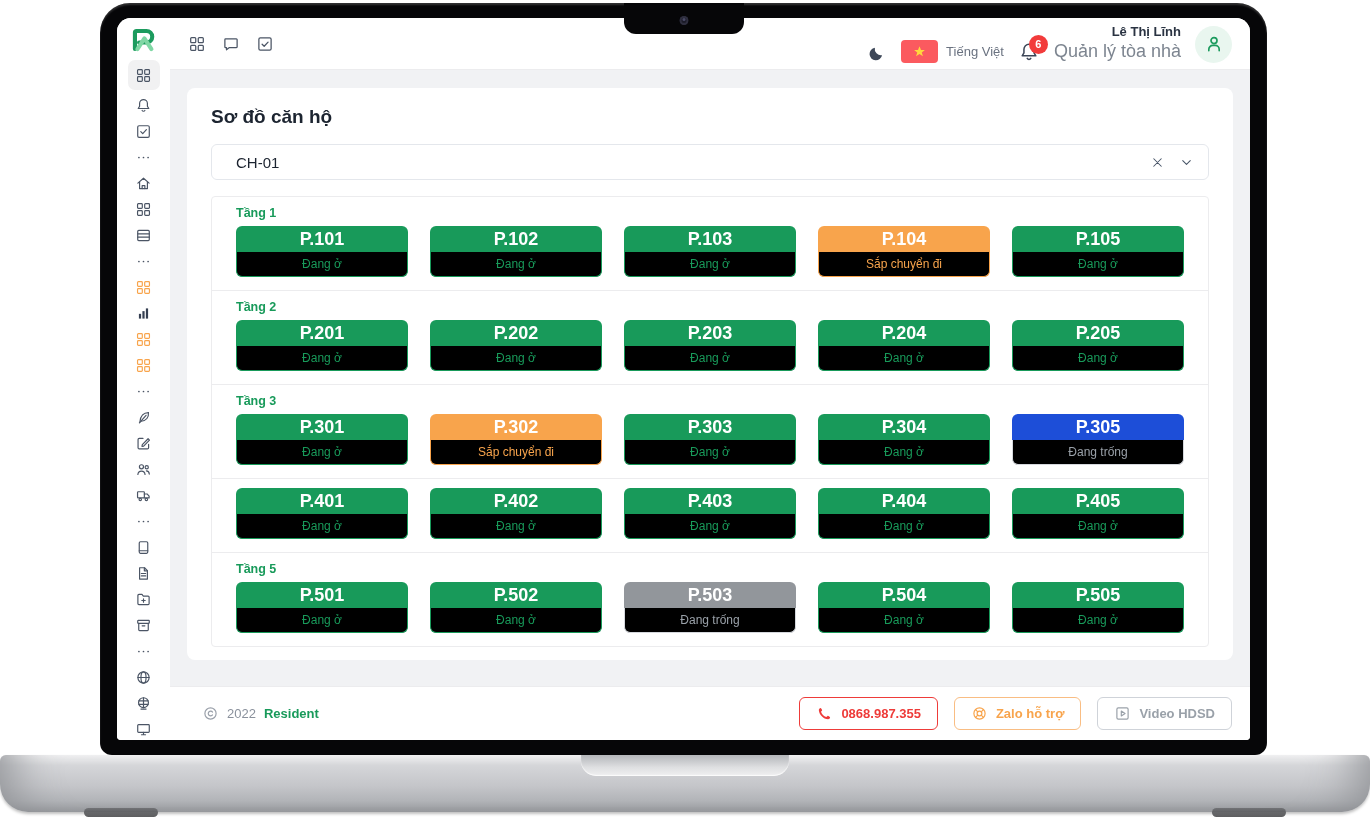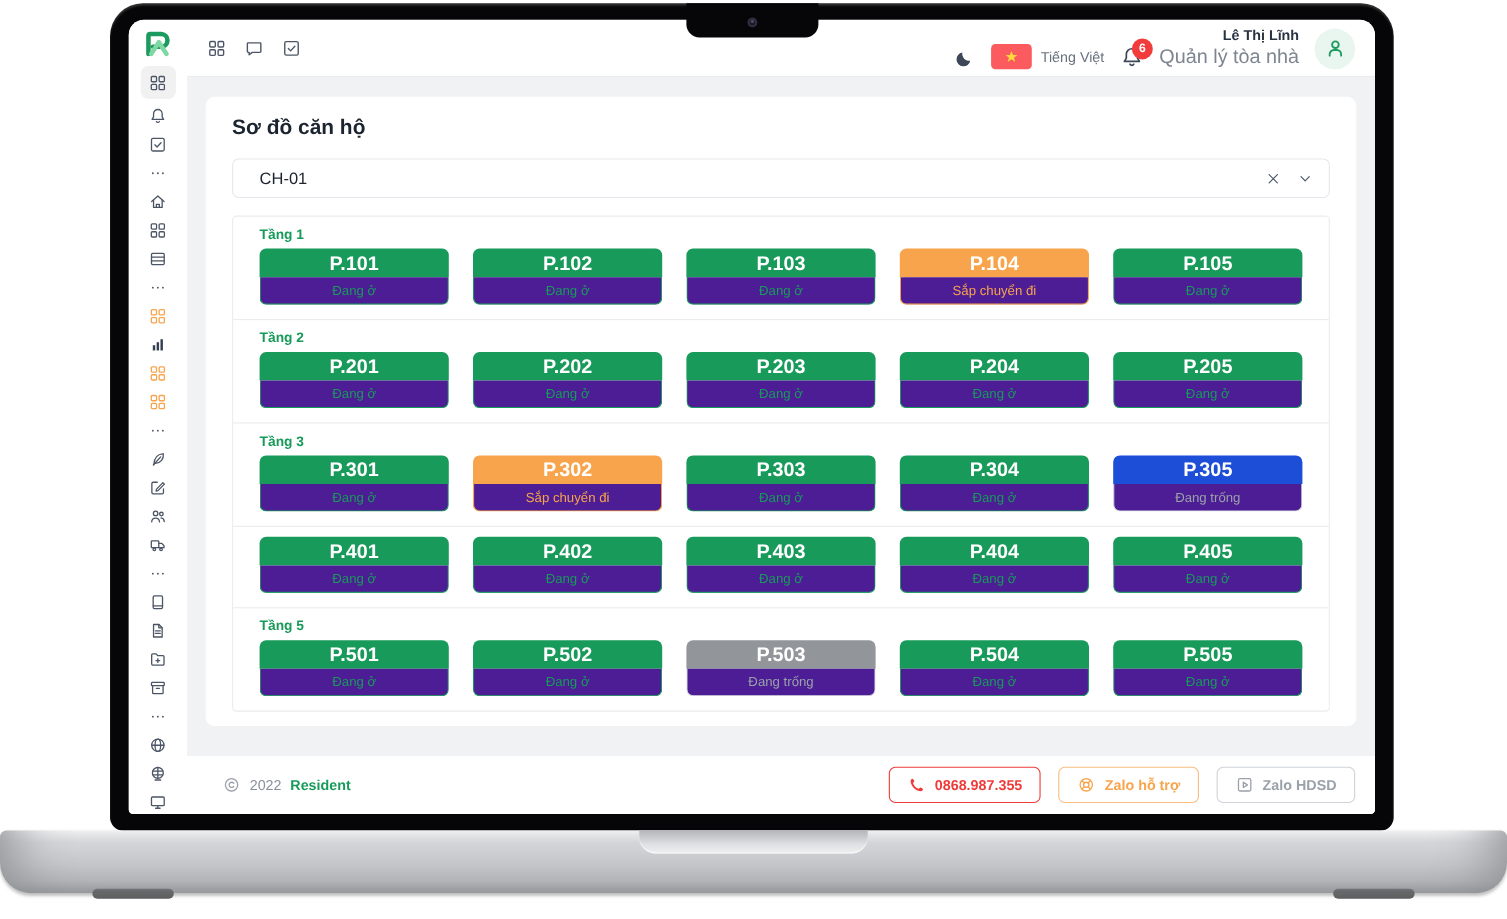--- a/index.html
+++ b/index.html
@@ -86,21 +86,21 @@
   .sic svg { width:15px; height:15px; display:block; }
 
   .floors { margin-top:16px; border:1px solid #ececee; border-radius:4px; }
   .floor { padding:9px 24px 13px; border-bottom:1px solid #ececee; }
   .floor:last-child { border-bottom:none; }
   .floor-label { font-size:12.5px; font-weight:bold; margin-bottom:6px; }
   .rooms { display:flex; gap:22px; }
   .room { flex:1; cursor:pointer; }
   .room-head { height:26px; border-radius:6px 6px 0 0; color:#fff; font-size:18px;
     font-weight:bold; display:flex; align-items:center; justify-content:center; }
-  .room-body { height:25px; border-radius:0 0 6px 6px; background:#4c1d95; font-size:12px;
+  .room-body { height:25px; border-radius:0 0 6px 6px; background:#000000; font-size:12px;
     display:flex; align-items:center; justify-content:center; border:1px solid; border-top:none; }
 
   
   .footer { height:54px; background:#fff; border-top:1px solid #ececee; display:flex;
     align-items:center; padding:0 18px 0 32px; flex-shrink:0; }
   .copy { display:flex; align-items:center; gap:8px; font-size:13px; color:#8a919c; }
   .copy .cico { width:17px; height:17px; color:#9aa0aa; }
   .cico svg { width:17px; height:17px; display:block; }
   .brand { font-weight:600; font-size:13px; }
   .foot-btns { margin-left:auto; display:flex; gap:16px; }
@@ -598,21 +598,21 @@
                 </span>
                 <span>Zalo hỗ trợ</span>
               </button>
               <button class="fbtn" style="color: rgb(154, 161, 169); border-color: rgb(207, 211, 217);">
                 <span class="fico">
                   <svg viewBox="0 0 20 20" fill="none" stroke="currentColor" stroke-width="1.4" stroke-linecap="round" stroke-linejoin="round">
                     <rect x="3.4" y="3.4" width="13.2" height="13.2" rx="1.6"></rect>
                     <path d="M8.6 7.2l4.4 2.8-4.4 2.8z"></path>
                   </svg>
                 </span>
-                <span>Zalo HDSD</span>
+                <span>Video HDSD</span>
               </button>
             </div>
         </div>
       </div>
 
     </div>
     <div class="notch">
       <span class="camera"></span>
     </div>
   </div>

